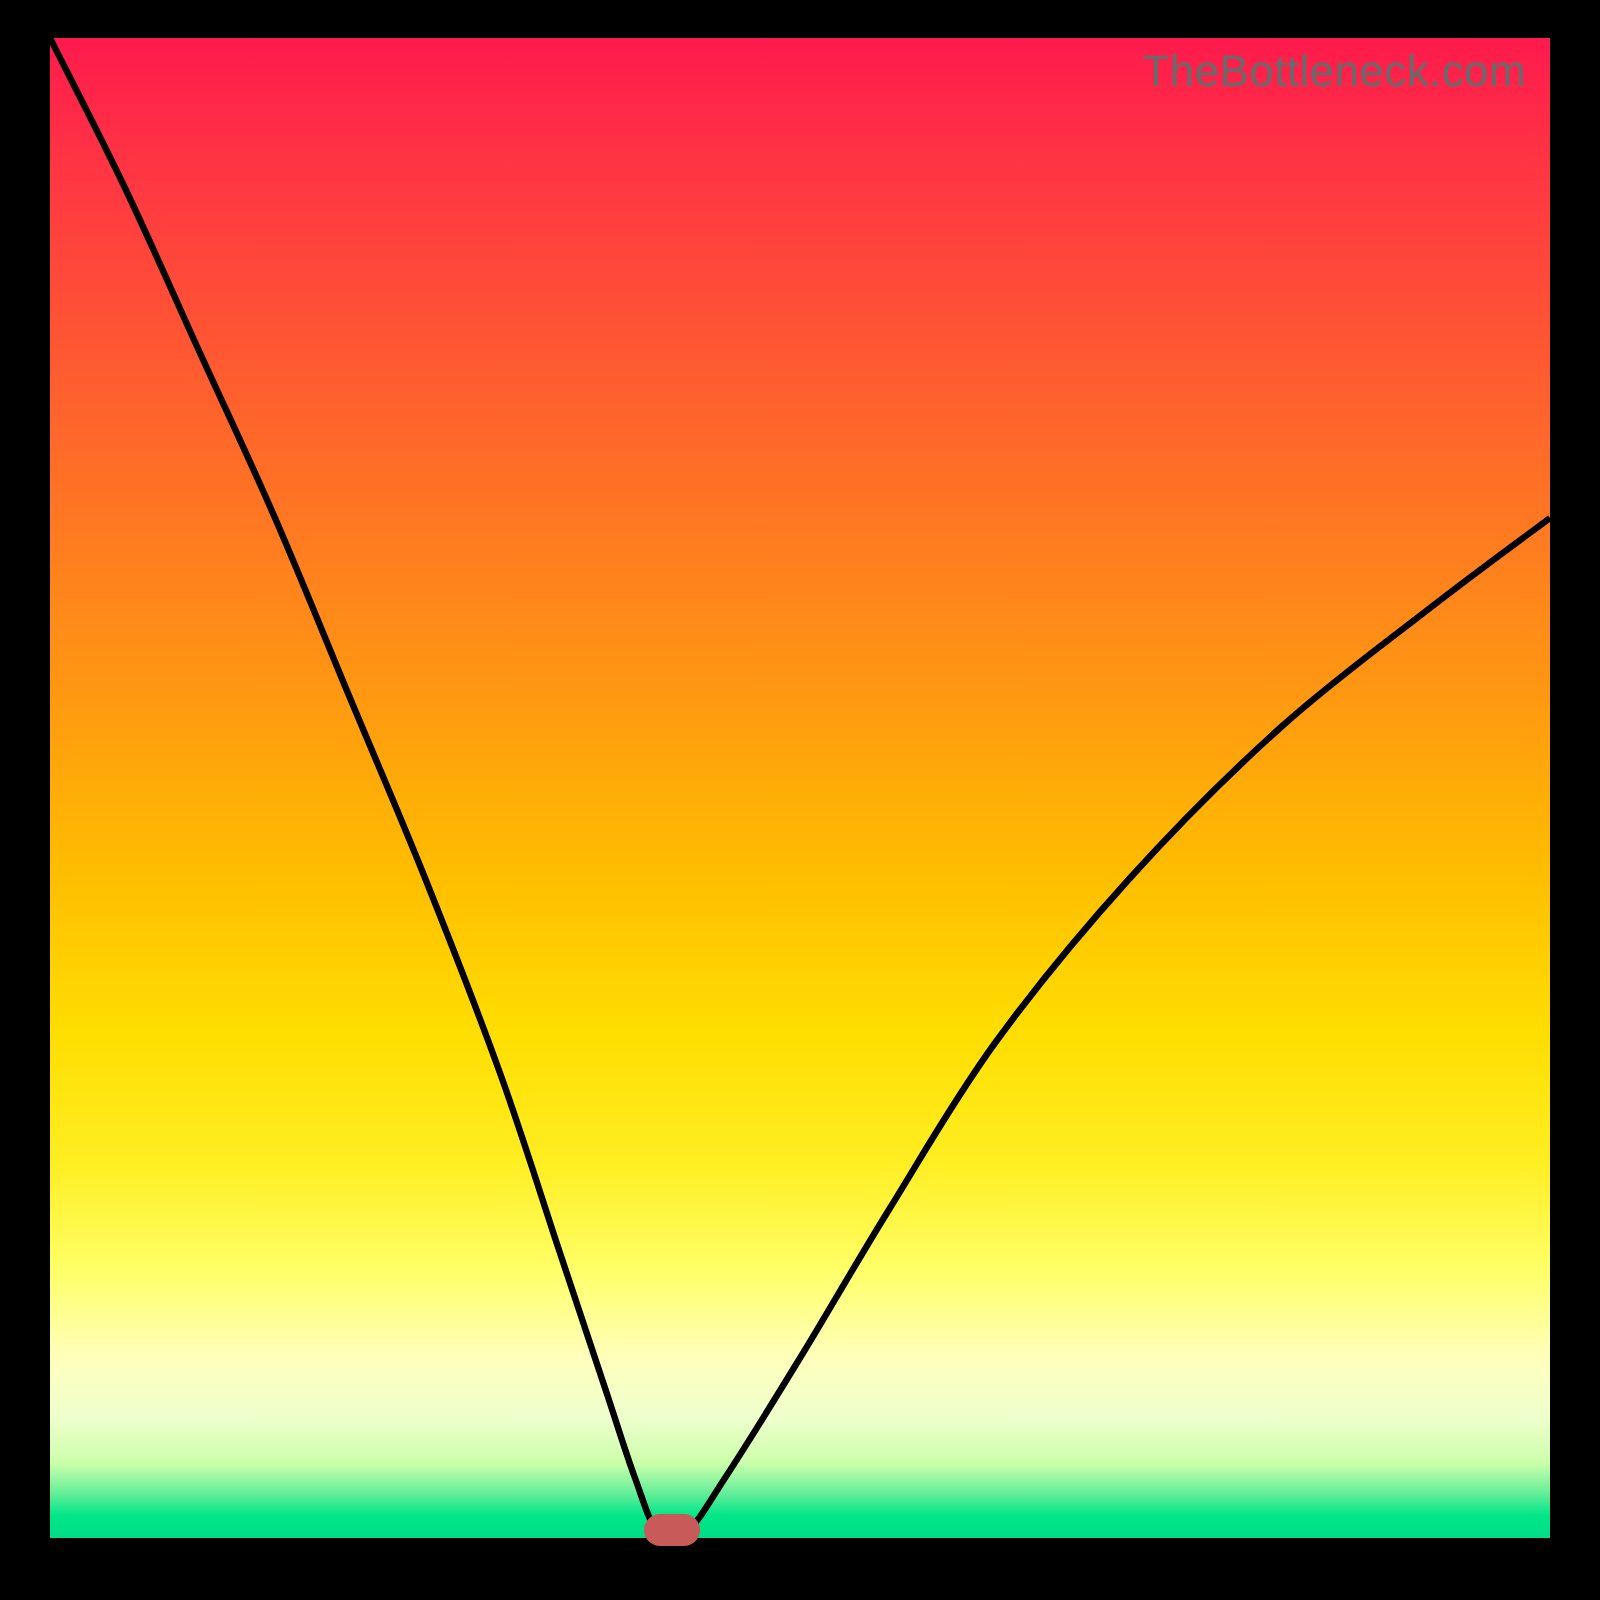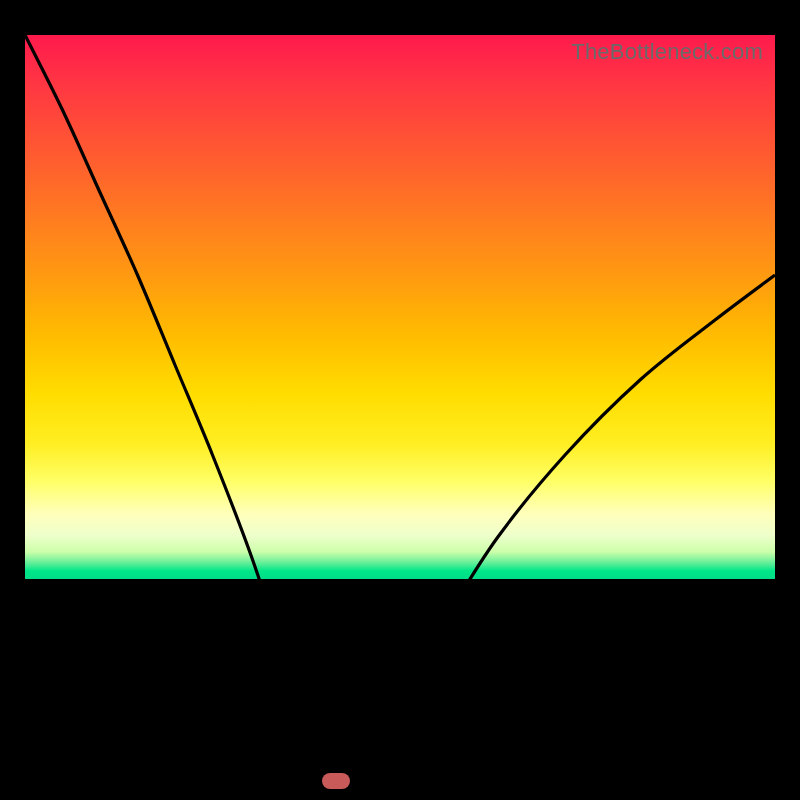--- a/index.html
+++ b/index.html
@@ -12,23 +12,23 @@
   }
   .chart-container {
     position: relative;
     width: 800px;
     height: 800px;
     background: #000000;
   }
   .plot-area {
     position: absolute;
     left: 25px;
-    top: 35px;
+    top: 19px;
     width: 750px;
-    height: 544px;
+    height: 750px;
     background: linear-gradient(to bottom,
       #ff1a4d 0%,
       #ff3344 8%,
       #ff5533 20%,
       #ff7722 32%,
       #ff9911 44%,
       #ffbb00 55%,
       #ffdd00 66%,
       #ffee22 75%,
       #ffff66 82%,

